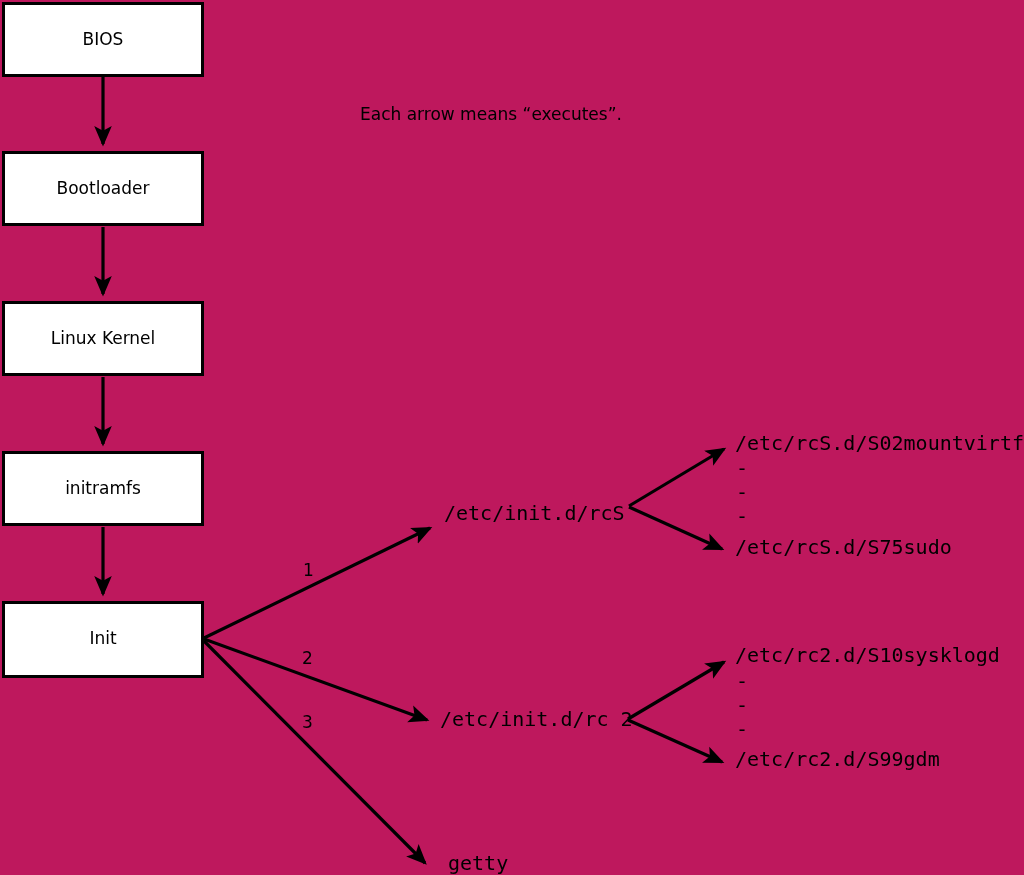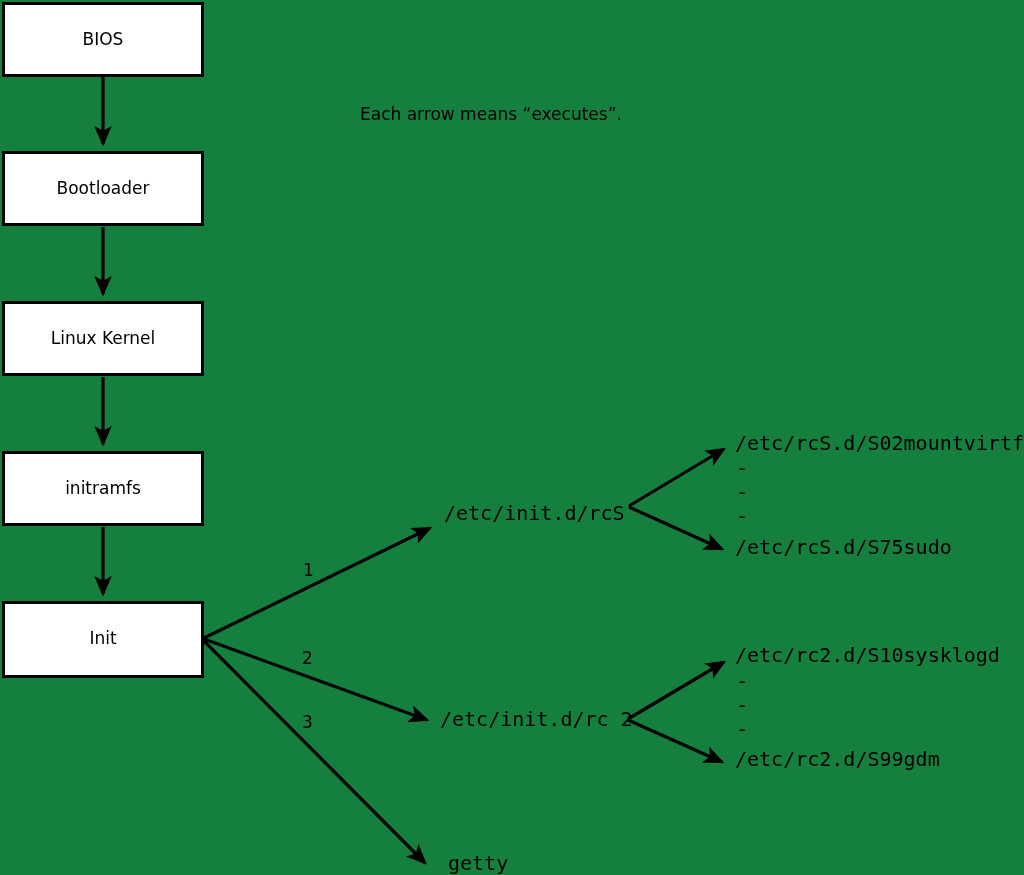--- a/index.html
+++ b/index.html
@@ -9,21 +9,21 @@
     background: #ffffff;
   }
   body {
     font-family: "Liberation Sans", sans-serif;
     color: #000000;
   }
   #diagram-root {
     position: relative;
     width: 1024px;
     height: 875px;
-    background: #15803d;
+    background: #be185d;
     overflow: hidden;
   }
   #diagram-svg {
     position: absolute;
     top: 0;
     left: 0;
     width: 1024px;
     height: 875px;
     display: block;
   }

